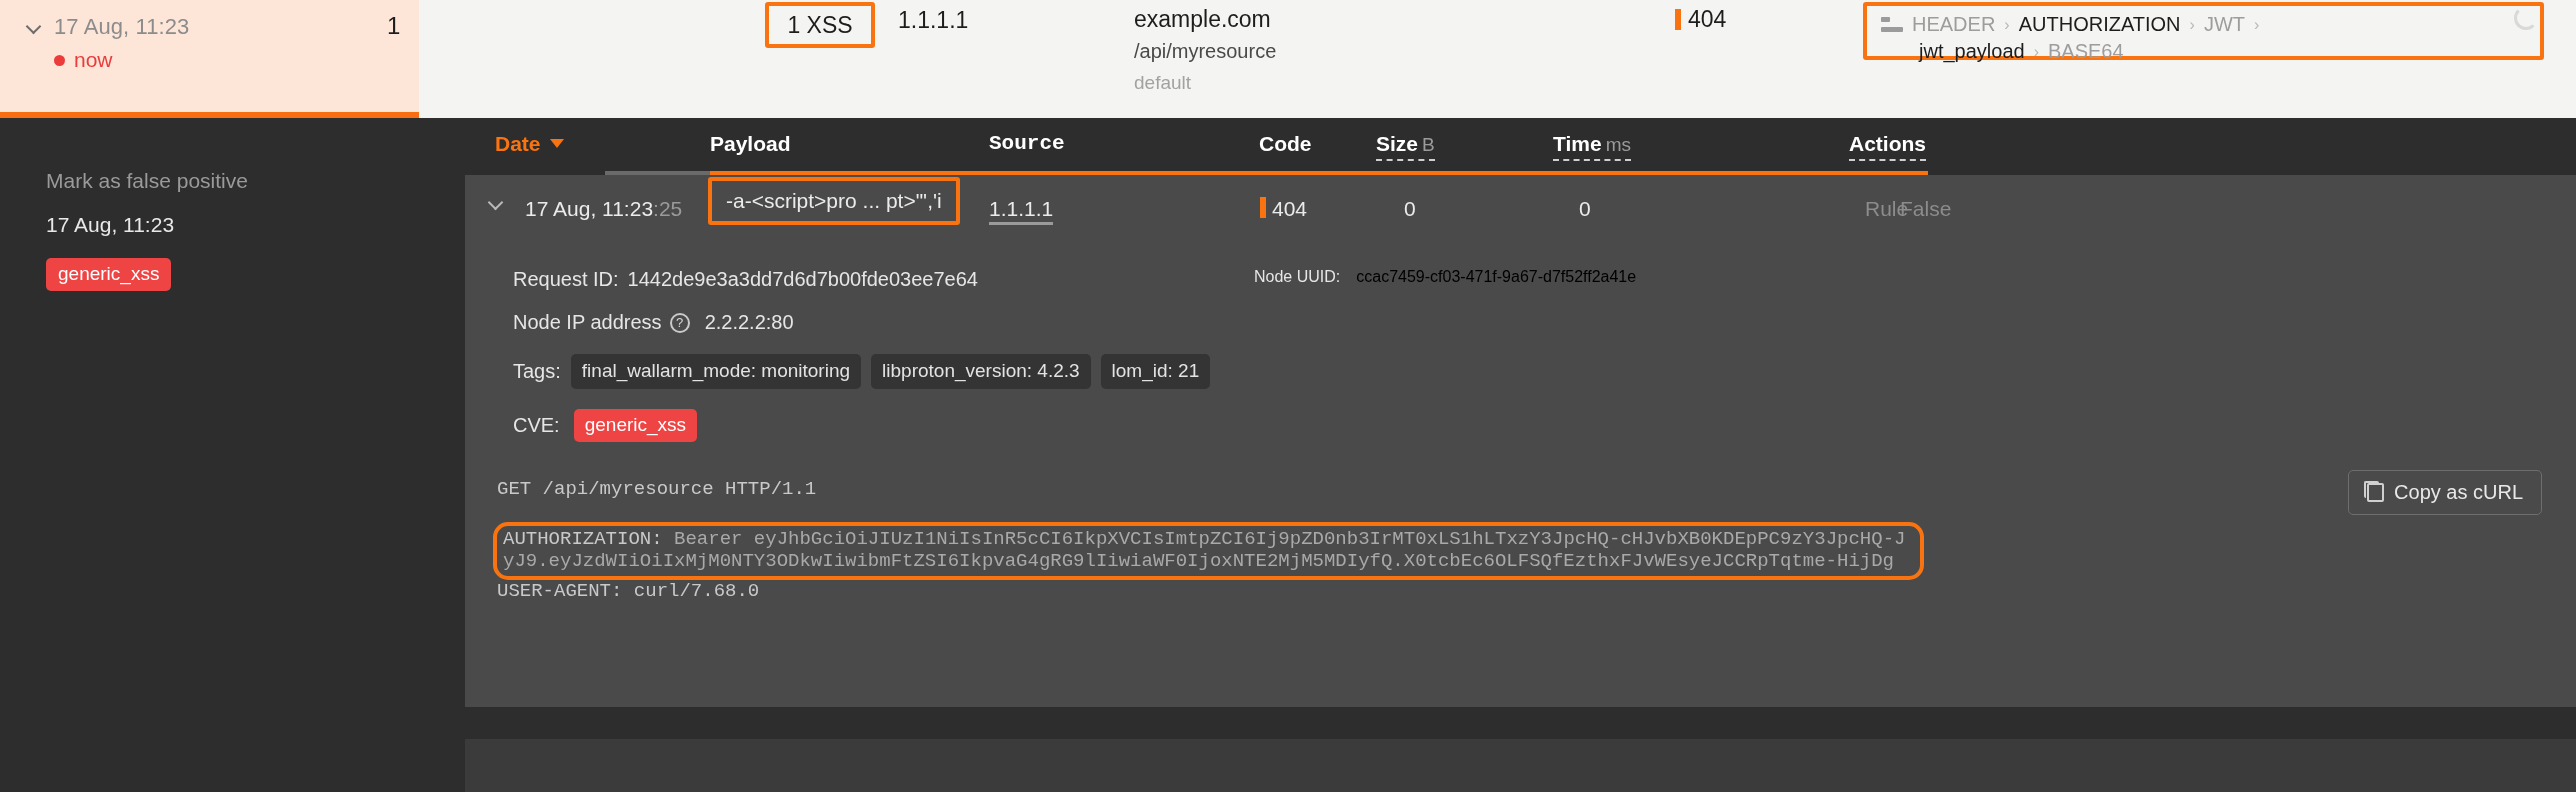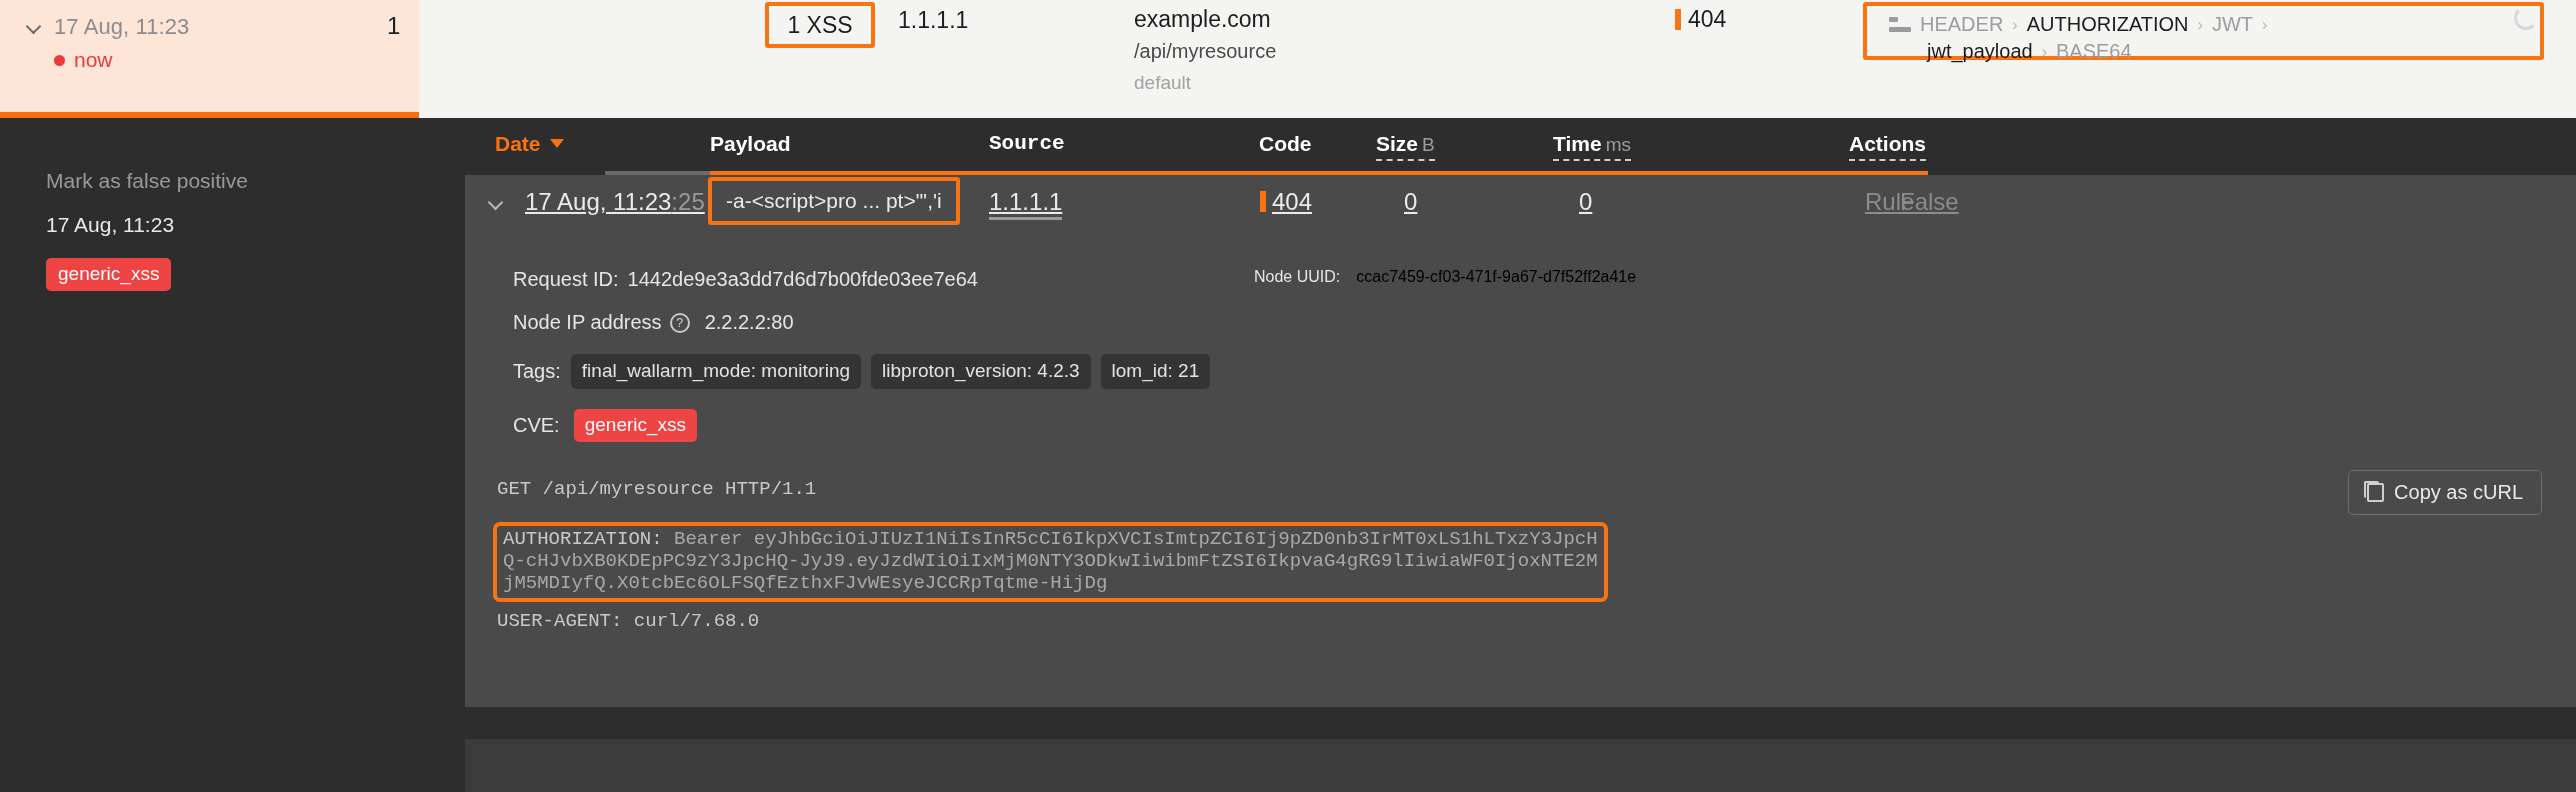--- a/index.html
+++ b/index.html
@@ -119,21 +119,21 @@
     width: 6px; height: 21px; background: #f97410; flex: none;
     display: inline-block;
   }
 
   .crumb-box {
     position: absolute;
     left: 1444px; top: 2px;
     width: 681px; height: 58px;
     border: 4px solid #f97410;
     border-radius: 3px;
-    padding: 6px 14px 0 22px;
+    padding: 6px 14px 0 14px;
   }
   .crumb-line {
     display: flex; align-items: center; gap: 9px;
     height: 25px;
   }
   .crumb-line.second { padding-left: 38px; margin-top: 2px; }
   .hdr-icon {
     width: 22px; height: 15px; flex: none;
     display: inline-flex; flex-direction: column; justify-content: space-between;
   }
@@ -238,21 +238,21 @@
     height: 4px;
   }
 
   
   .row {
     height: 55px;
     background: #4a4a4a;
     position: relative;
     color: #ebebeb;
   }
-  .cell { position: absolute; top: 13px; font-size: 24px; white-space: nowrap; text-decoration: underline; }
+  .cell { position: absolute; top: 22px; font-size: 21px; white-space: nowrap; }
   .row-chev {
     position: absolute;
     left: 24px; top: 22px;
     width: 14px; height: 14px;
   }
   .row-chev::after {
     content: "";
     position: absolute;
     left: 1px; top: 0;
     width: 9px; height: 9px;
@@ -328,24 +328,24 @@
     font-family: "Liberation Mono", "DejaVu Sans Mono", monospace;
     font-size: 19px;
     color: #c9c9c9;
     line-height: 22px;
     position: relative;
   }
   .raw .l { white-space: pre; }
   .raw .spacer { height: 22px; }
   .auth-wrap {
     border: 4px solid #f97410;
-    border-radius: 7px;
-    margin: 0 14px 8px -4px;
+    border-radius: 15px;
+    margin: 0 14px 0 -4px;
     padding: 2px 6px 4px 6px;
-    width: 1115px;
+    width: 1431px;
   }
   .auth-key { color: #c9c9c9; }
   .auth-val { color: #a9a9a9; word-break: break-all; white-space: normal; display: inline; }
 
   .copy-btn {
     position: absolute;
     right: 34px; top: -8px;
     display: flex; align-items: center; gap: 10px;
     border: 1px solid #6e6e6e;
     border-radius: 5px;

